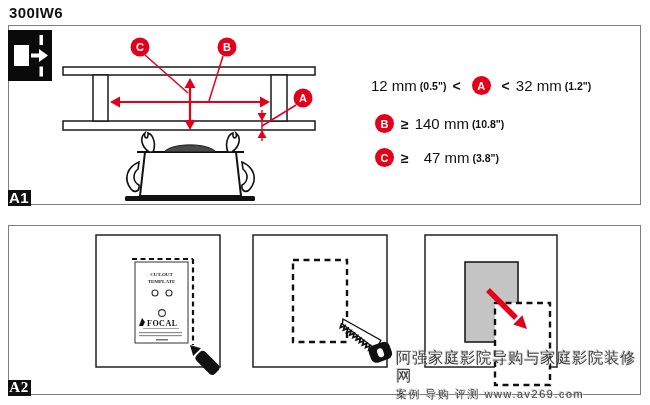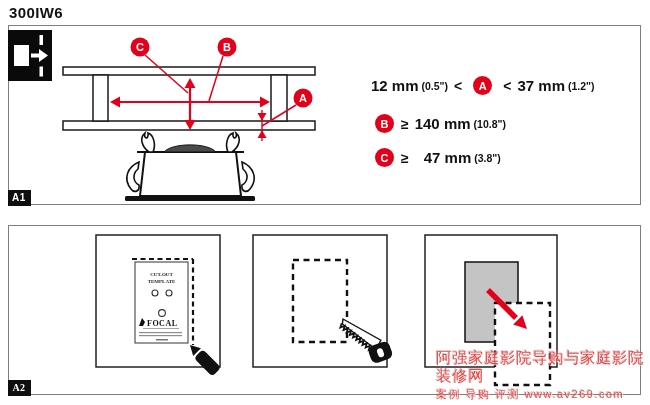--- a/index.html
+++ b/index.html
@@ -4,33 +4,33 @@
 <style>
   html,body{margin:0;padding:0;background:#fff;font-family:"Liberation Sans",sans-serif;}
   .page{position:relative;width:650px;height:405px;background:#fff;overflow:hidden;}
   .title{position:absolute;left:9px;top:4px;font-size:15px;font-weight:800;letter-spacing:.4px;color:#111;text-align:right;}
   .panel{position:absolute;border:1.5px solid #7e7e7e;background:#fff;}
   .panel-a1{left:8px;top:25px;width:631px;height:178px;}
   .panel-a2{left:8px;top:225px;width:631px;height:168px;font-family:Liberation Serif, serif;}
   .diagram{position:absolute;left:0;top:0;}
   .icon-box{position:absolute;left:-1.5px;top:4px;width:44px;height:51px;background:#0a0a0a;}
   .panel-label{position:absolute;left:-1.5px;bottom:-1.5px;width:23px;height:16px;background:#0f0f0f;color:#fff;
-    font-size:10px;font-weight:700;display:flex;align-items:center;justify-content:center;letter-spacing:.5px;}
+    font-size:15px;font-weight:700;display:flex;align-items:center;justify-content:center;letter-spacing:.5px;}
   .spec-row{position:absolute;display:flex;align-items:center;white-space:nowrap;color:#111;}
   .row-a{left:362px;top:50px;}
   .row-b{left:366px;top:88px;}
   .row-c{left:366px;top:122px;}
-  .big{font-size:15px;font-weight:700;}
+  .big{font-size:15px;font-weight:400;}
   .sm{font-size:10.5px;font-weight:700;margin-left:3px;}
   .op{font-size:14px;font-weight:800;margin:0 6px;}
   .badge{width:19px;height:19px;border-radius:50%;background:#e2001a;color:#fff;font-size:11px;font-weight:800;
     display:inline-flex;align-items:center;justify-content:center;margin:0 5px;flex:0 0 auto;}
   .val-pad{padding-left:9px;}
-  .watermark{position:absolute;left:396px;top:349px;z-index:6;color:#ef4444;line-height:1.15;pointer-events:none;
-    text-shadow:1px 1px 0 rgba(255,255,255,.75),-1px -1px 0 rgba(145,145,145,.5);margin-left:40px;}
+  .watermark{position:absolute;left:396px;top:349px;z-index:6;color:#404040;line-height:1.15;pointer-events:none;
+    text-shadow:1px 1px 0 rgba(255,255,255,.75),-1px -1px 0 rgba(145,145,145,.5);}
   .wm1{font-size:15.5px;letter-spacing:.5px;}
   .wm2{font-size:11px;letter-spacing:1.5px;margin-top:3px;}
   .tpl-title{font-size:5px;font-weight:700;fill:#222;}
   .tpl-brand{font-size:8px;font-weight:800;letter-spacing:.5px;fill:#111;}
 </style>
 </head>
 <body>
 
 <div class="page">
 
@@ -103,21 +103,21 @@
         <rect x="31.5" y="36.5" width="3.5" height="10" fill="#fff"></rect>
       </svg>
     </div>
 
     <div class="spec-row row-a">
       <span class="big">12 mm</span>
       <span class="sm">(0.5")</span>
       <span class="op">&lt;</span>
       <span class="badge">A</span>
       <span class="op">&lt;</span>
-      <span class="big">37 mm</span>
+      <span class="big">32 mm</span>
       <span class="sm">(1.2")</span>
     </div>
     <div class="spec-row row-b">
       <span class="badge" style="margin-left:0">B</span>
       <span class="op" style="margin-left:2px">≥</span>
       <span class="big">140 mm</span>
       <span class="sm">(10.8")</span>
     </div>
     <div class="spec-row row-c">
       <span class="badge" style="margin-left:0">C</span>

